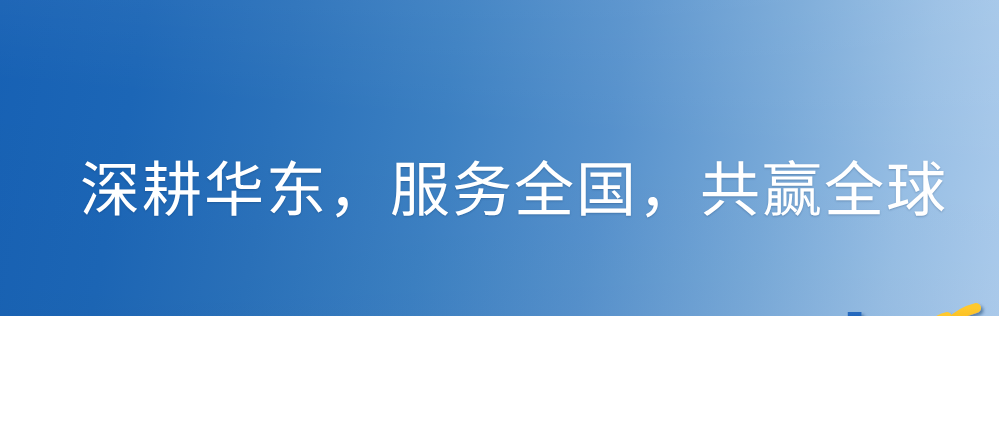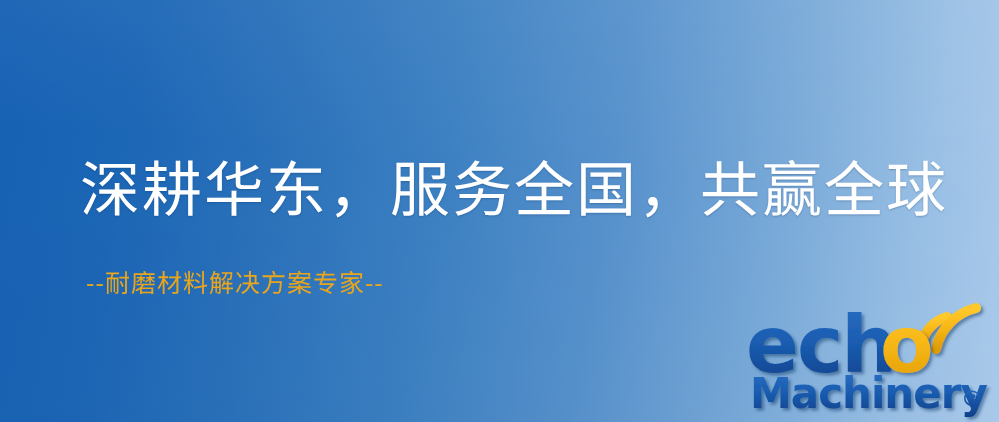--- a/index.html
+++ b/index.html
@@ -5,21 +5,21 @@
 <style>
   html, body {
     margin: 0;
     padding: 0;
     background: #ffffff;
   }
 
   #banner {
     position: relative;
     width: 999px;
-    height: 422px;
+    height: 316px;
     overflow: hidden;
     font-family: "Liberation Sans", "DejaVu Sans", sans-serif;
     
     background:
       linear-gradient(
         100deg,
         #1761b4 0%,
         #1c66b6 14%,
         #2a71ba 28%,
         #3c80c2 44%,
@@ -112,21 +112,20 @@
     font-size: 22px;
   }
 </style>
 </head>
 <body>
 
 <div id="banner">
 
   <h1 class="headline">深耕华东，服务全国，共赢全球</h1>
 
-  <p class="subtitle">--耐磨材料解决方案专家--</p>
 
   <div class="logo">
     <svg viewBox="0 0 250 122" xmlns="http://www.w3.org/2000/svg">
       <defs>
         <linearGradient id="blueGrad" x1="0" y1="0" x2="0" y2="1">
           <stop offset="0%" stop-color="#2a6fc4"></stop>
           <stop offset="48%" stop-color="#1a5cb0"></stop>
           <stop offset="100%" stop-color="#103f88"></stop>
         </linearGradient>
         <linearGradient id="goldGrad" x1="0" y1="0" x2="0" y2="1">

